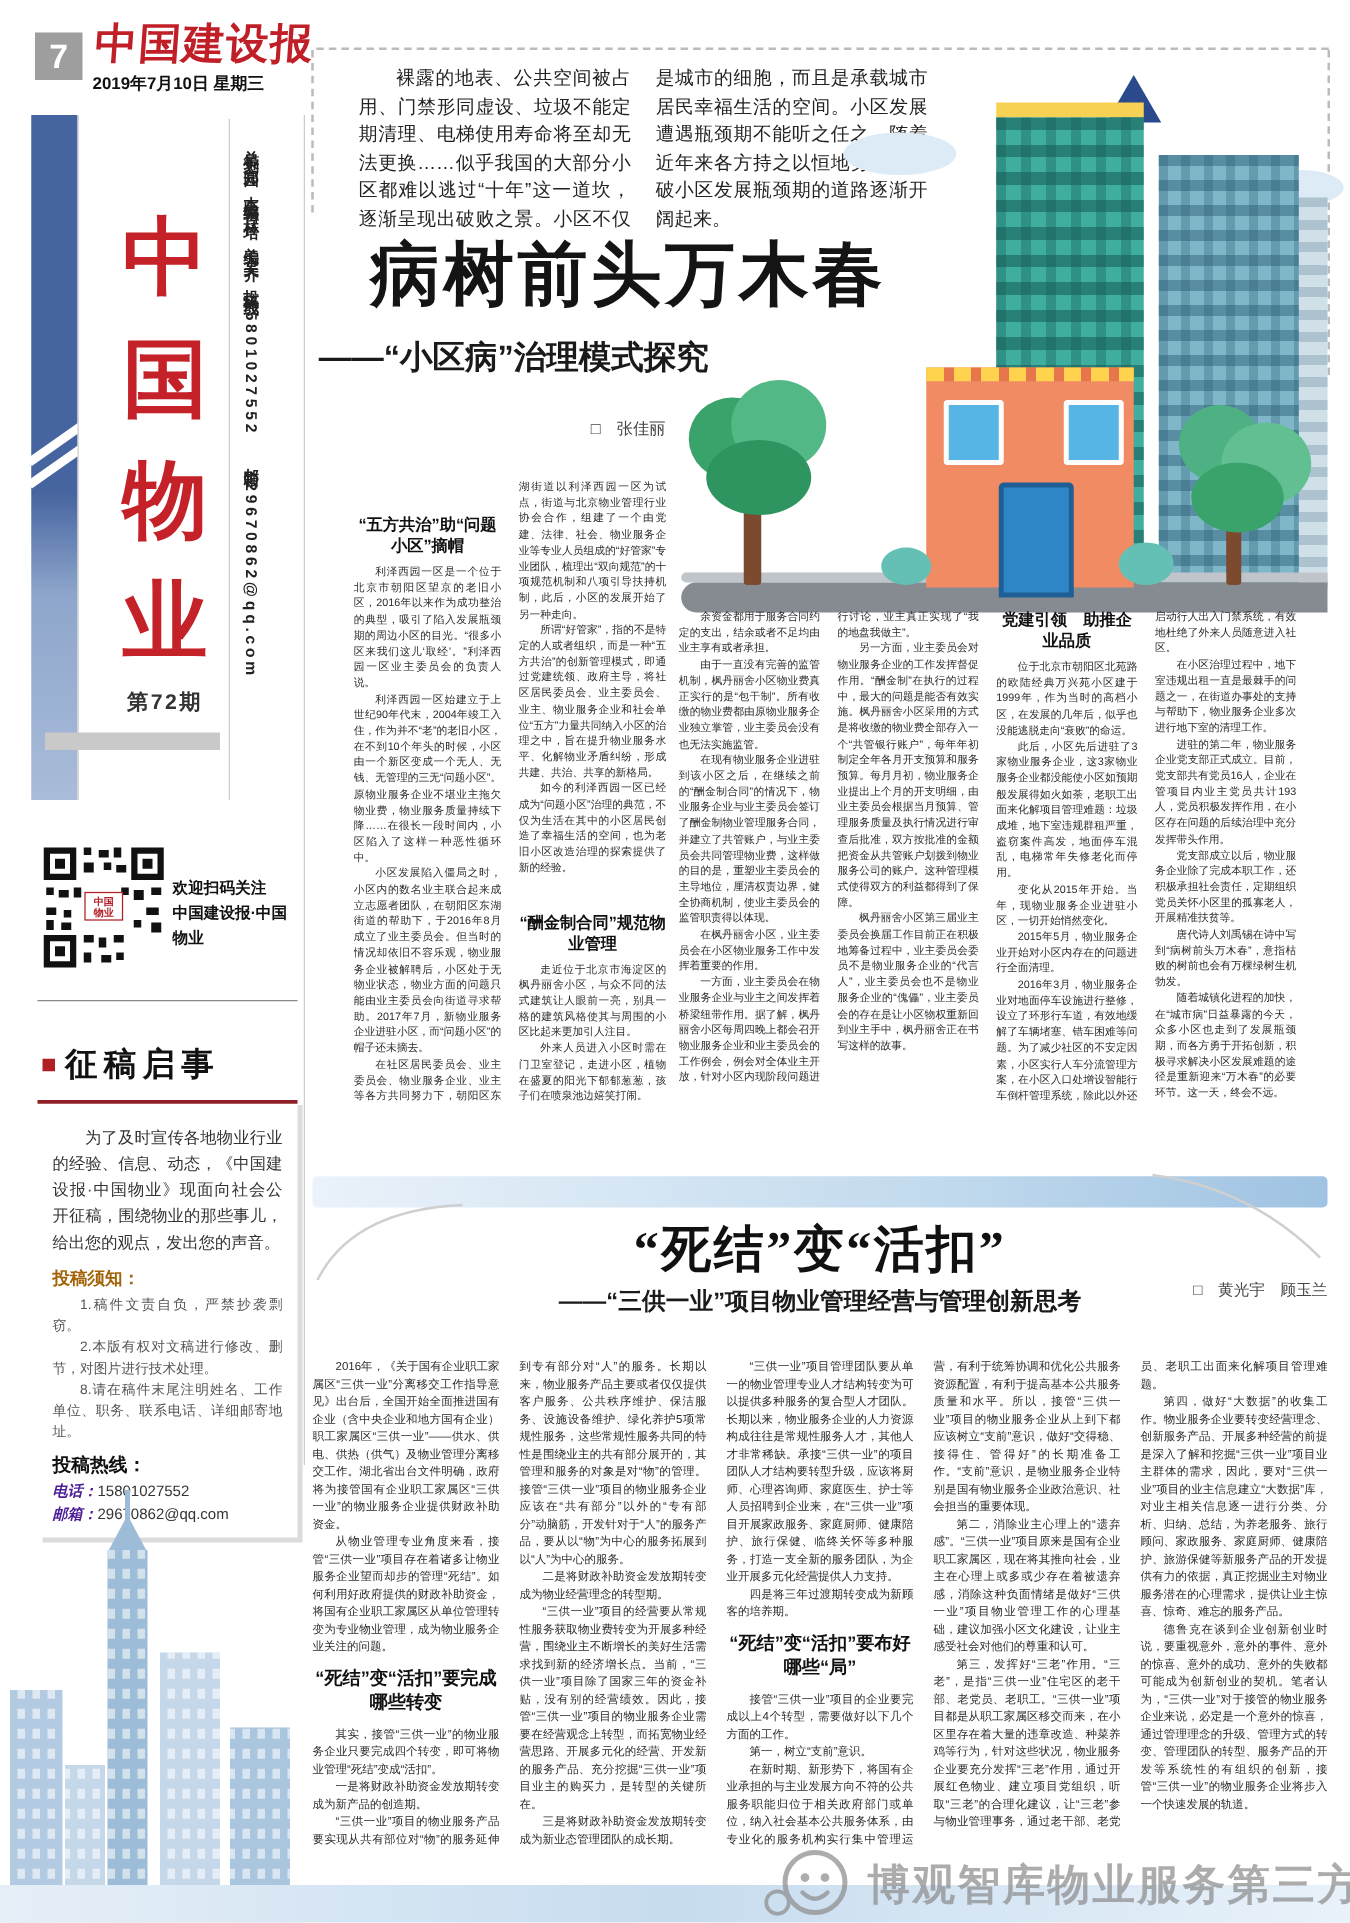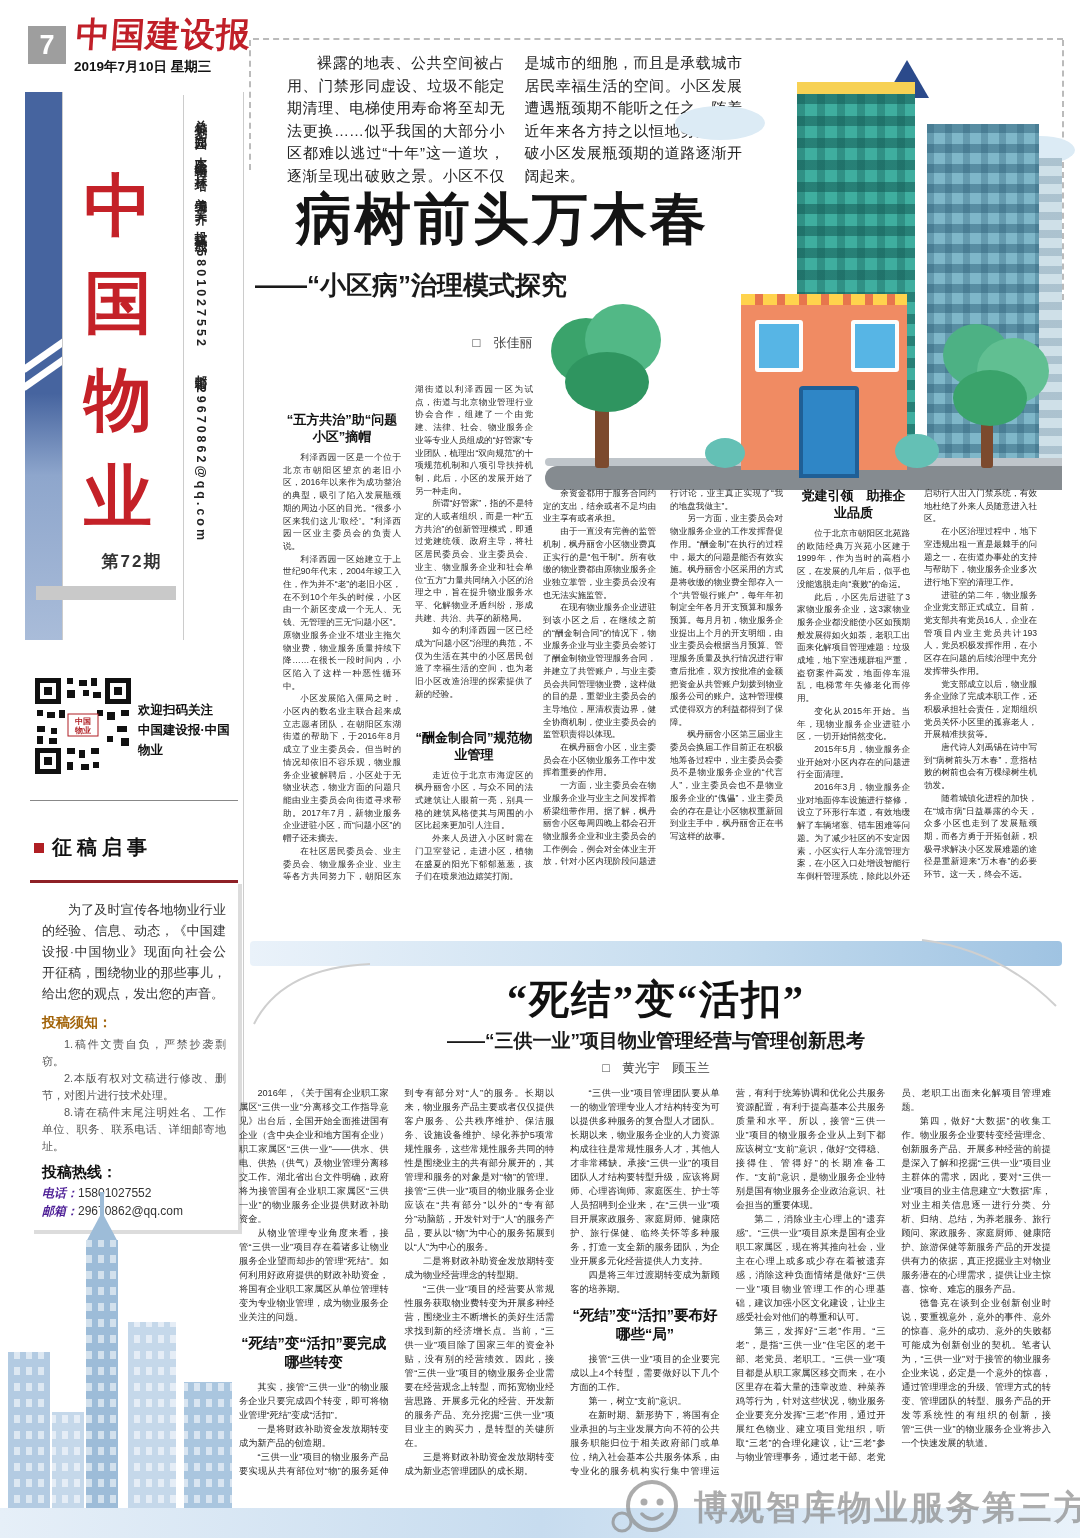--- a/index.html
+++ b/index.html
@@ -11,32 +11,32 @@
   #masthead{position:absolute;left:76px;top:12px;font-size:34px;font-weight:900;color:#c01f28;
             font-family:"Liberation Serif","DejaVu Serif",serif;transform:skewX(-4deg);letter-spacing:1px;}
   #pubdate{position:absolute;left:74px;top:58px;font-size:13.5px;font-weight:bold;color:#111;}
   
   #bluebar{position:absolute;left:25px;top:92px;width:37px;height:548px;
            background:linear-gradient(180deg,#46649f 0%,#46649f 55%,#8ea6cc 70%,#a9bcd9 100%);}
   #bluebar::before,#bluebar::after{content:"";position:absolute;left:-6px;width:50px;height:7px;
            background:#fff;transform:rotate(-35deg);}
   #bluebar::before{top:260px;} #bluebar::after{top:278px;}
   .vline{position:absolute;width:1px;background:#cccccc;}
-  #vtitle{position:absolute;left:84px;top:158px;width:96px;color:#c42128;
+  #vtitle{position:absolute;left:84px;top:158px;width:96px;text-align:center;color:#c42128;
           font-weight:900;font-size:68px;line-height:97px;font-family:"Liberation Serif","DejaVu Serif",serif;}
   #staff{position:absolute;left:192px;top:110px;height:470px;writing-mode:vertical-rl;
          font-size:12.5px;letter-spacing:3px;color:#222;font-weight:bold;}
   #issue{position:absolute;left:84px;top:550px;width:96px;text-align:center;font-size:17px;
          font-weight:bold;color:#333;letter-spacing:2px;}
   #issuebar{position:absolute;left:36px;top:586px;width:140px;height:14px;background:#c9c9c9;}
   #qrbox{position:absolute;left:33px;top:676px;}
   #qrcap{position:absolute;left:138px;top:700px;width:102px;font-size:12.5px;font-weight:bold;
          line-height:20px;color:#111;}
   #sbrule{position:absolute;left:30px;top:800px;width:208px;height:1px;background:#888;}
-  #callhead{position:absolute;left:34px;top:834px;font-size:20px;font-weight:900;color:#111;
+  #callhead{position:absolute;left:34px;top:834px;font-size:26px;font-weight:900;color:#111;
             letter-spacing:5px;display:flex;align-items:center;gap:8px;text-align:right;}
   #callhead .sq{width:10px;height:10px;background:#b01f24;display:inline-block;}
   #callbox{position:absolute;left:30px;top:880px;width:208px;min-height:286px;background:#fff;
            border-top:3px solid #8e2026;box-shadow:4px 4px 0 #dcdcdc;padding:12px 12px 10px;box-sizing:border-box;}
   #callbox .intro{font-size:13px;line-height:21px;text-align:justify;text-indent:2em;color:#333;font-weight:500;margin:4px 0 10px;}
   #callbox h5{margin:6px 0 4px;font-size:14px;color:#a16207;}
   #callbox .notes p{margin:0;font-size:11px;line-height:17px;color:#555;text-align:justify;text-indent:2em;}
   #callbox .hot{margin:8px 0 2px;font-size:15px;font-weight:bold;color:#111;}
   #callbox .cl{font-size:12px;color:#333;line-height:18px;}
   #callbox .cl b{color:#4c1d95;font-style:italic;}
@@ -87,22 +87,22 @@
   #road{left:0;top:400px;width:517px;height:24px;background:#858b90;border-radius:14px 0 0 14px;}
   #walk{left:0;top:392px;width:517px;height:8px;background:#bfc5ca;border-radius:6px 0 0 6px;}
   .cloud{position:absolute;background:#dcebf5;border-radius:50%;}
   
   #band1{position:absolute;left:250px;top:941px;width:812px;height:25px;
          background:linear-gradient(90deg,#eaf2fa 0%,#c3dbee 60%,#9fc3e2 100%);border-radius:4px;}
   #curveL,#curveR{position:absolute;}
   #a2title{position:absolute;left:250px;top:972px;width:812px;text-align:center;font-size:40px;
            font-weight:900;color:#111;letter-spacing:2px;font-family:"Liberation Serif","DejaVu Serif",serif;}
   #a2sub{position:absolute;left:250px;top:1028px;width:812px;text-align:center;font-size:19px;font-weight:800;color:#1a1a1a;}
-  #a2by{position:absolute;left:250px;top:1060px;width:812px;text-align:center;font-size:12.5px;color:#444;}
-  #a2body{position:absolute;left:239px;top:1086px;width:812px;height:428px;column-count:5;column-gap:16px;
+  #a2by{position:absolute;left:250px;top:1024px;width:812px;text-align:right;font-size:12.5px;color:#444;}
+  #a2body{position:absolute;left:250px;top:1086px;width:812px;height:428px;column-count:5;column-gap:16px;
           font-size:9.2px;line-height:14px;overflow:hidden;}
   #a2body h4{font-size:14.5px;line-height:19px;margin:10px 0 8px;}
   
   #band2{position:absolute;left:0;top:1508px;width:1080px;height:30px;
          background:linear-gradient(90deg,#e6eff8 0%,#c7dcef 50%,#e9f2fa 100%);}
   #wm{position:absolute;left:606px;top:1478px;display:flex;align-items:center;gap:10px;opacity:.72;}
   #wmtext{font-size:34px;font-weight:900;color:#8d8d8d;letter-spacing:2px;white-space:nowrap;}
 </style>
 </head>
 <body>

